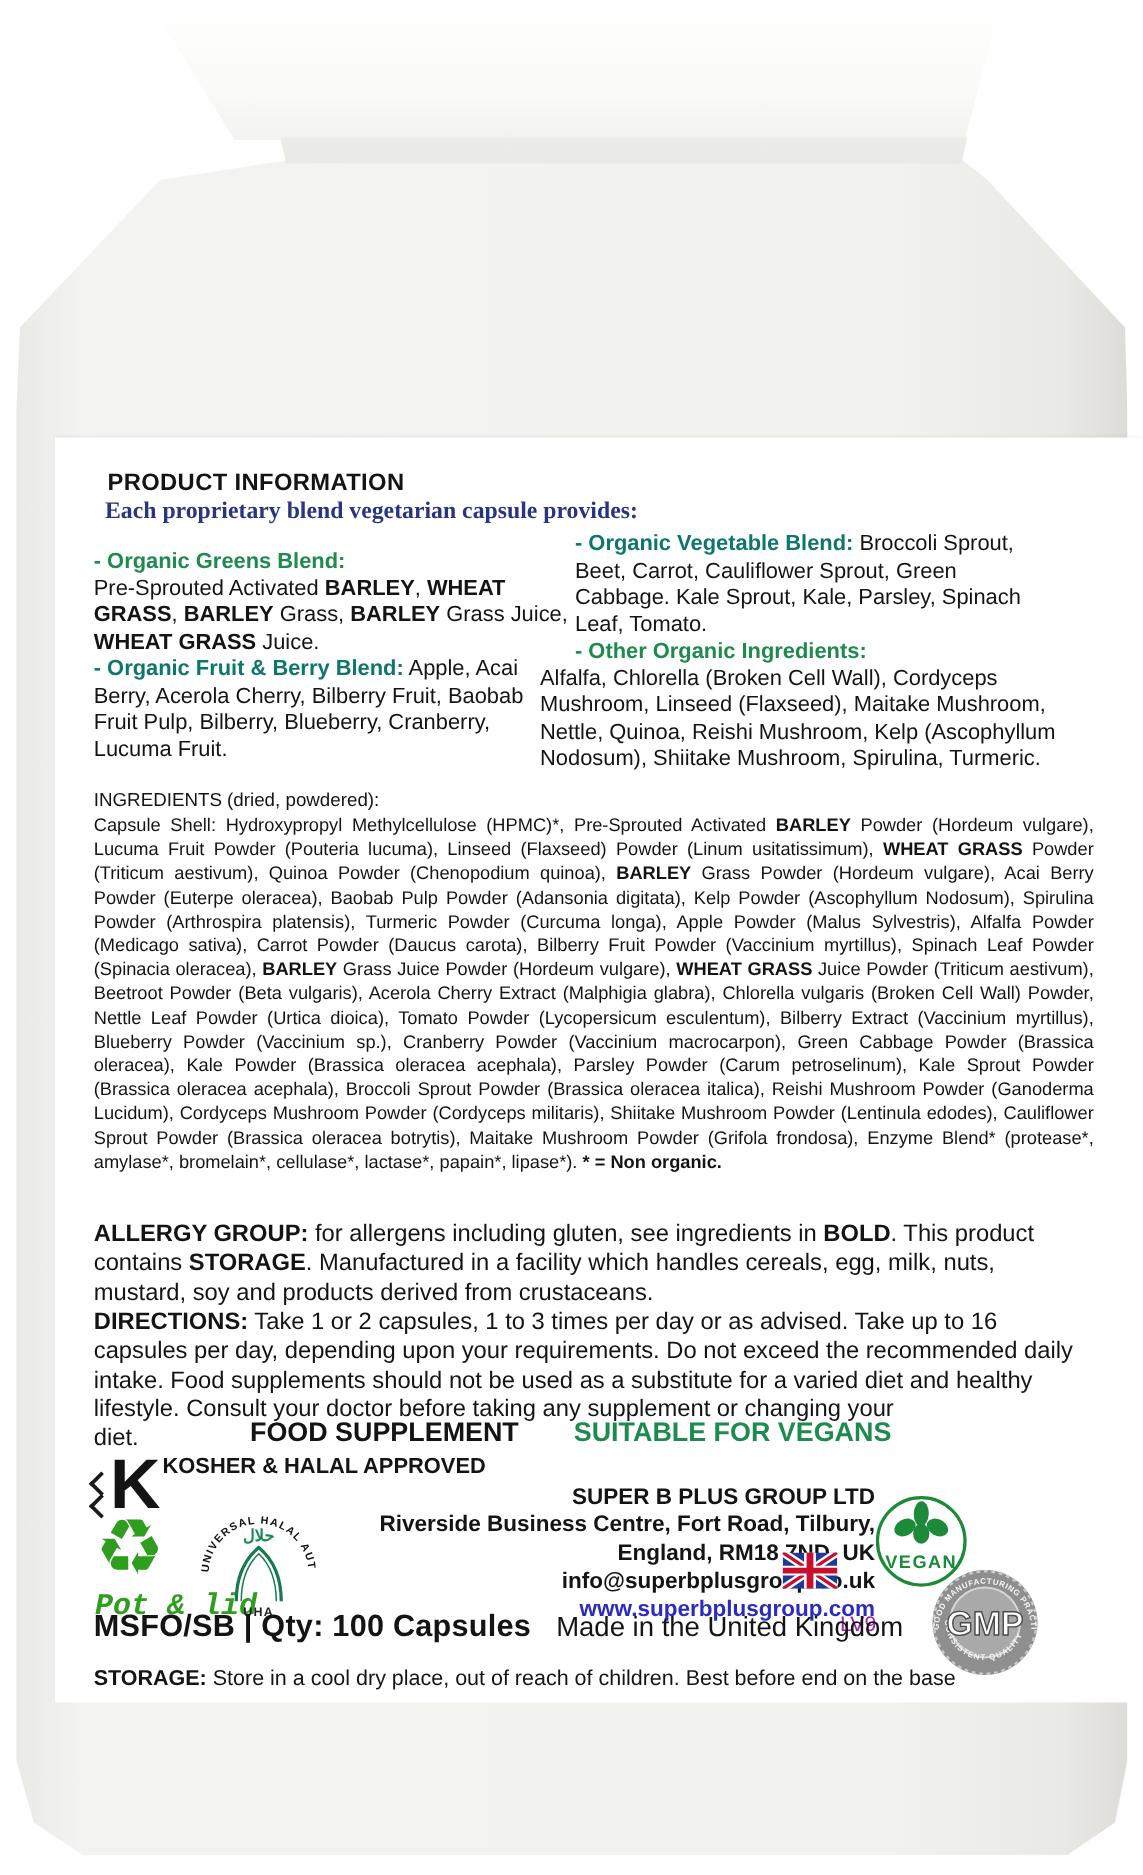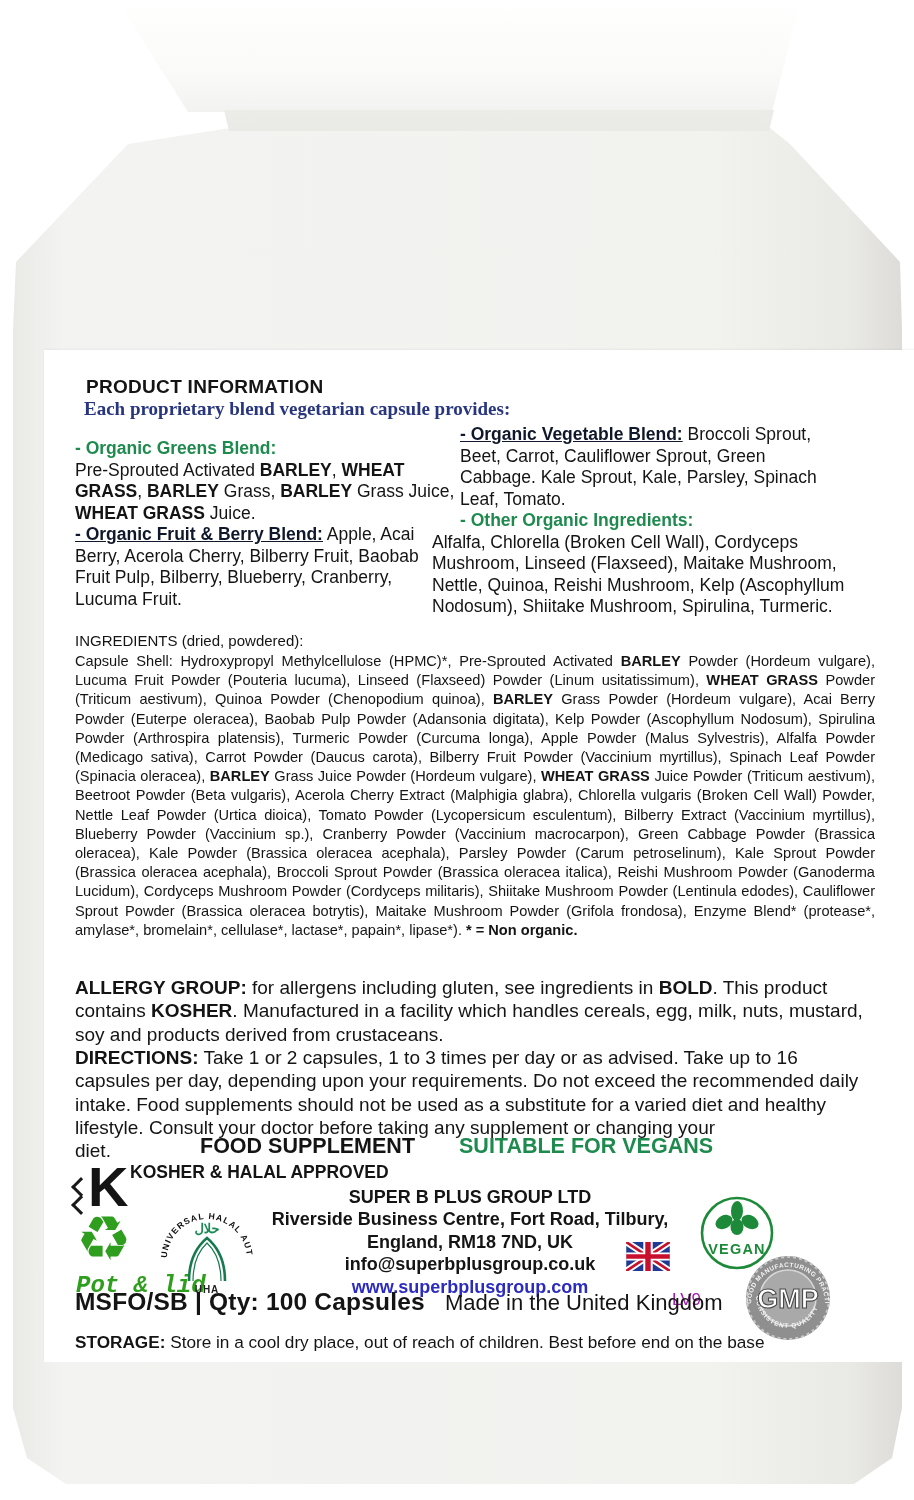--- a/index.html
+++ b/index.html
@@ -12,21 +12,21 @@
   .cap-lip{position:absolute;left:0;top:0;width:914px;height:136px;
        background:linear-gradient(180deg,#f5f5f3,#e9e9e6);
        clip-path:polygon(224px 110px,774px 110px,769px 131px,229px 131px);}
   .bottle-body{position:absolute;left:0;top:0;width:914px;height:1492px;
        background:linear-gradient(90deg,#e7e7e4 0%,#f3f3f1 7%,#f2f2ef 78%,#e9e9e6 93%,#dddbd8 99%);
        clip-path:polygon(230px 128px,770px 128px,790px 144px,900px 262px,902px 330px,902px 1408px,892px 1458px,854px 1484px,66px 1484px,27px 1458px,13px 1408px,13px 330px,16px 262px,128px 144px);}
   
   .label{position:absolute;left:44px;top:350px;width:896px;height:1012px;background:#ffffff;
          box-shadow:0 -1px 2px rgba(0,0,0,.05);}
   .b{font-weight:700;}
-  .c-green{color:#0f172a;text-decoration:underline;}
+  .c-green{color:#0f766e;}
   .pi-title{position:absolute;left:42px;top:26px;font-size:19px;font-weight:700;letter-spacing:.3px;}
   .provides{position:absolute;left:40px;top:48px;font-family:"Liberation Serif",serif;
             font-weight:700;font-size:19px;color:#28357f;}
   .col-left{position:absolute;left:31px;top:76px;width:380px;font-size:17.5px;line-height:21.5px;margin-top:12px;}
   .col-right{position:absolute;left:388px;top:74px;width:436px;font-size:17.5px;line-height:21.5px;}
   .blend-head{font-weight:700;color:#1e8a4e;}
   .col-left p,.col-right p{margin:0;}
   .veg-par{margin-left:28px !important;width:382px;}
   .oth-head{margin-left:28px !important;}
   .ing-head{position:absolute;left:31px;top:282px;font-size:15px;font-weight:400;}
@@ -41,21 +41,21 @@
   .k-symbol{position:absolute;left:30px;top:816px;width:56px;height:58px;}
   .k-chev{position:absolute;width:11px;height:11px;border-left:3.5px solid #1a1a1a;
           border-bottom:3.5px solid #1a1a1a;transform:rotate(45deg);}
   .k-chev.c1{left:0;top:14px;} .k-chev.c2{left:0;top:32px;}
   .k-letter{position:absolute;left:14px;top:-8px;font-size:56px;font-weight:700;line-height:58px;}
   .recycle{position:absolute;left:32px;top:858px;font-size:62px;line-height:62px;color:#2f9e1f;}
   .recycle-cap{position:absolute;left:32px;top:922px;font-family:Liberation Mono, monospace;
                font-style:italic;font-weight:700;font-size:24px;color:#2f9e1f;}
   .halal-logo{position:absolute;left:112px;top:843px;}
   
-  .company{position:absolute;left:196px;top:836px;width:460px;text-align:center;
+  .company{position:absolute;left:196px;top:836px;width:460px;text-align:right;
            font-size:18px;line-height:22.4px;font-weight:700;}
   .company .site{color:#2b2bbf;}
   .flag{position:absolute;left:582px;top:892px;}
   .lv9{position:absolute;left:628px;top:912px;font-size:17px;color:#a21caf;font-weight:400;margin-top:28px;}
   .vegan-logo{position:absolute;left:654px;top:844px;}
   .gmp-logo{position:absolute;left:698px;top:904px;}
   .msfo-row{position:absolute;left:31px;top:938px;display:flex;align-items:baseline;text-align:center;}
   .sku{font-size:24.5px;font-weight:700;letter-spacing:.2px;}
   .made-in{font-size:22px;margin-left:20px;}
   .storage{position:absolute;left:31px;top:982px;width:800px;font-size:17.2px;}
@@ -81,21 +81,21 @@
 
     <div class="col-right">
       <p class="veg-par"><span class="b c-green">- Organic Vegetable Blend:</span><span> Broccoli Sprout, Beet, Carrot, Cauliflower Sprout, Green Cabbage. Kale Sprout, Kale, Parsley, Spinach Leaf, Tomato.</span></p>
       <p class="blend-head oth-head">- Other Organic Ingredients:</p>
       <p><span>Alfalfa, Chlorella (Broken Cell Wall), Cordyceps Mushroom, Linseed (Flaxseed), Maitake Mushroom, Nettle, Quinoa, Reishi Mushroom, Kelp (Ascophyllum Nodosum), Shiitake Mushroom, Spirulina, Turmeric.</span></p>
     </div>
 
     <div class="ing-head">INGREDIENTS (dried, powdered):</div>
     <div class="ing-body"><span>Capsule Shell: Hydroxypropyl Methylcellulose (HPMC)*, Pre-Sprouted Activated </span><span class="b">BARLEY</span><span> Powder (Hordeum vulgare), Lucuma Fruit Powder (Pouteria lucuma), Linseed (Flaxseed) Powder (Linum usitatissimum), </span><span class="b">WHEAT GRASS</span><span> Powder (Triticum aestivum), Quinoa Powder (Chenopodium quinoa), </span><span class="b">BARLEY</span><span> Grass Powder (Hordeum vulgare), Acai Berry Powder (Euterpe oleracea), Baobab Pulp Powder (Adansonia digitata), Kelp Powder (Ascophyllum Nodosum), Spirulina Powder (Arthrospira platensis), Turmeric Powder (Curcuma longa), Apple Powder (Malus Sylvestris), Alfalfa Powder (Medicago sativa), Carrot Powder (Daucus carota), Bilberry Fruit Powder (Vaccinium myrtillus), Spinach Leaf Powder (Spinacia oleracea), </span><span class="b">BARLEY</span><span> Grass Juice Powder (Hordeum vulgare), </span><span class="b">WHEAT GRASS</span><span> Juice Powder (Triticum aestivum), Beetroot Powder (Beta vulgaris), Acerola Cherry Extract (Malphigia glabra), Chlorella vulgaris (Broken Cell Wall) Powder, Nettle Leaf Powder (Urtica dioica), Tomato Powder (Lycopersicum esculentum), Bilberry Extract (Vaccinium myrtillus), Blueberry Powder (Vaccinium sp.), Cranberry Powder (Vaccinium macrocarpon), Green Cabbage Powder (Brassica oleracea), Kale Powder (Brassica oleracea acephala), Parsley Powder (Carum petroselinum), Kale Sprout Powder (Brassica oleracea acephala), Broccoli Sprout Powder (Brassica oleracea italica), Reishi Mushroom Powder (Ganoderma Lucidum), Cordyceps Mushroom Powder (Cordyceps militaris), Shiitake Mushroom Powder (Lentinula edodes), Cauliflower Sprout Powder (Brassica oleracea botrytis), Maitake Mushroom Powder (Grifola frondosa), Enzyme Blend*  (protease*, amylase*, bromelain*, cellulase*, lactase*, papain*, lipase*). </span><span class="b">* = Non organic.</span></div>
 
-    <div class="allergy"><span class="b">ALLERGY GROUP:</span><span> for allergens including gluten, see ingredients in </span><span class="b">BOLD</span><span>. This product contains </span><span class="b">KOSHER</span><span>. Manufactured in a facility which handles cereals, egg, milk, nuts, mustard, soy and products derived from crustaceans.</span></div>
+    <div class="allergy"><span class="b">ALLERGY GROUP:</span><span> for allergens including gluten, see ingredients in </span><span class="b">BOLD</span><span>. This product contains </span><span class="b">STORAGE</span><span>. Manufactured in a facility which handles cereals, egg, milk, nuts, mustard, soy and products derived from crustaceans.</span></div>
     <div class="directions"><span class="b">DIRECTIONS:</span><span> Take 1 or 2 capsules, 1 to 3 times per day or as advised. Take up to 16 capsules per day, depending upon your requirements. Do not exceed the recommended daily intake. Food supplements should not be used as a substitute for a varied diet and healthy lifestyle. Consult your doctor before taking any supplement or changing your</span><br><span>diet.</span></div>
 
     <div class="fs-row">
       <span>FOOD SUPPLEMENT</span>
       <span class="fs-vegan">SUITABLE FOR VEGANS</span>
     </div>
 
     <div class="kosher-line">KOSHER &amp; HALAL APPROVED</div>
 
     <div class="k-symbol">

